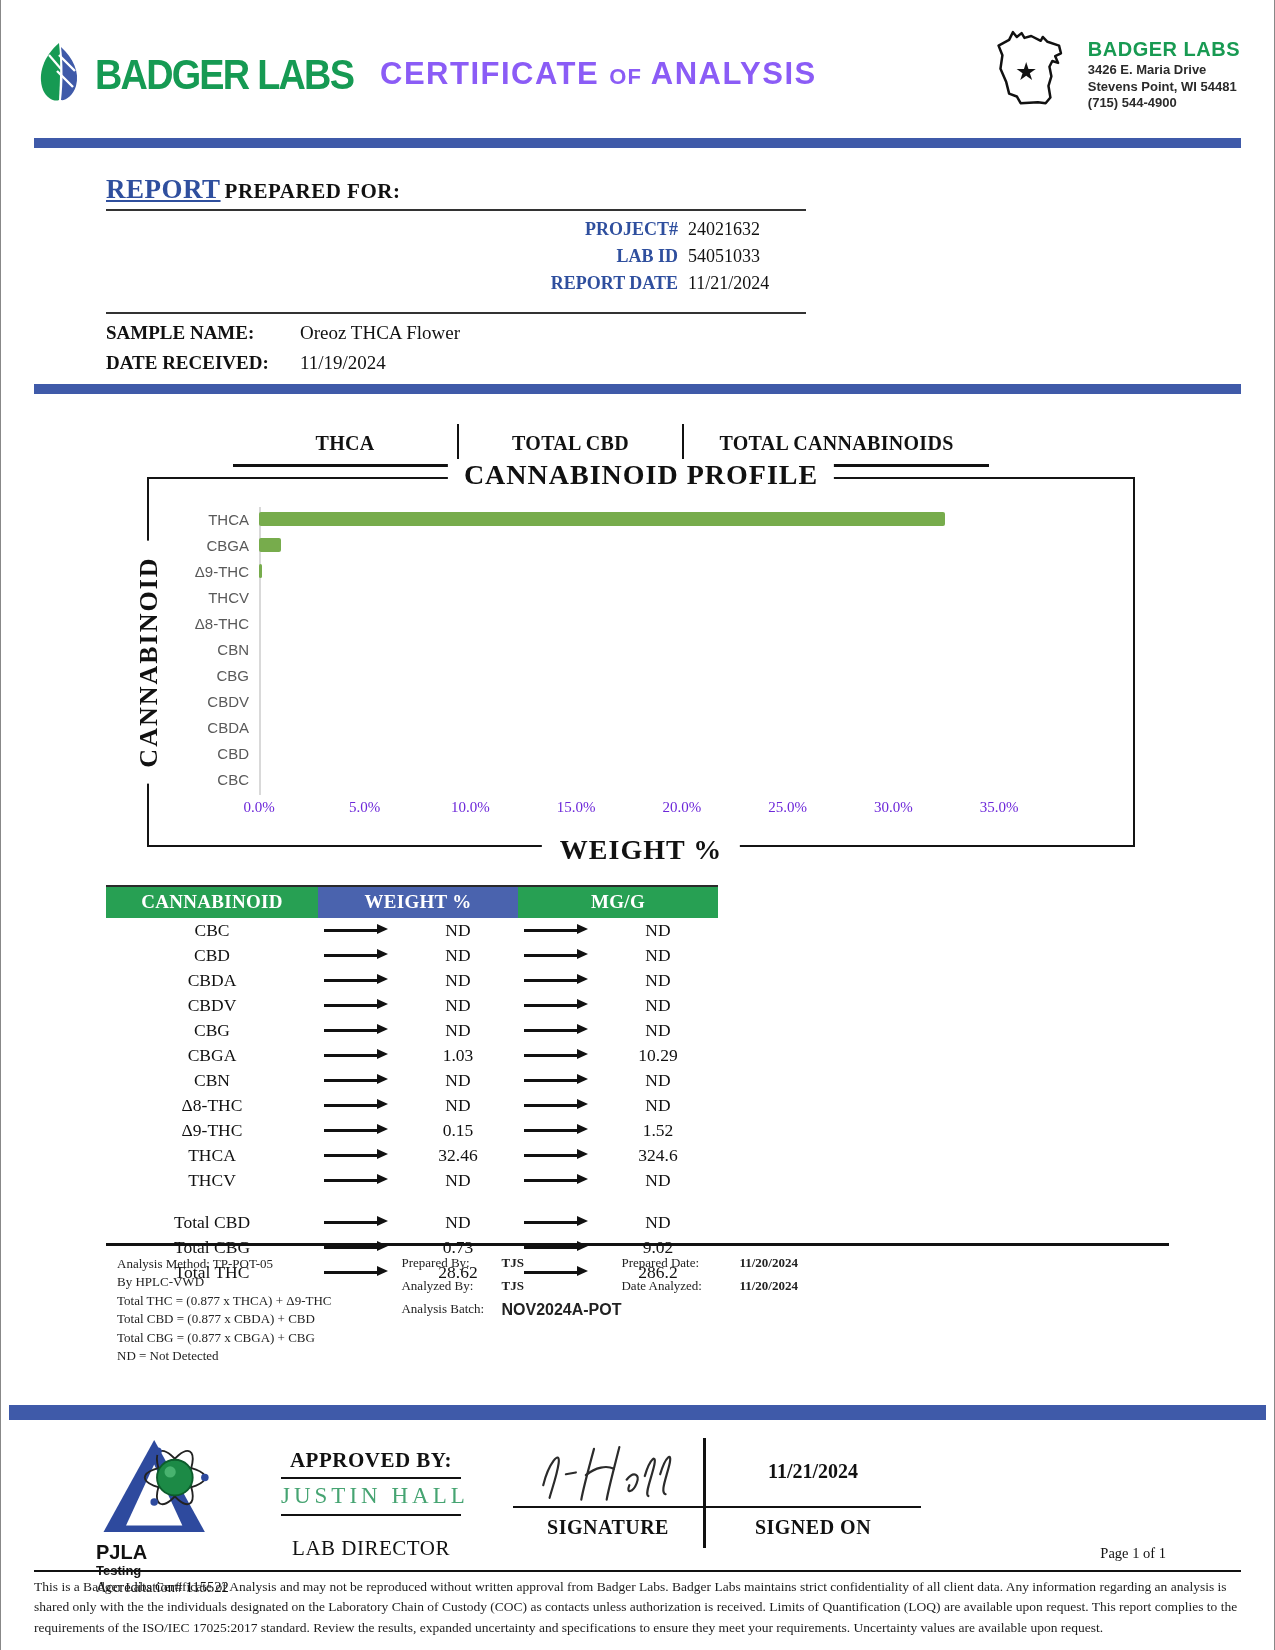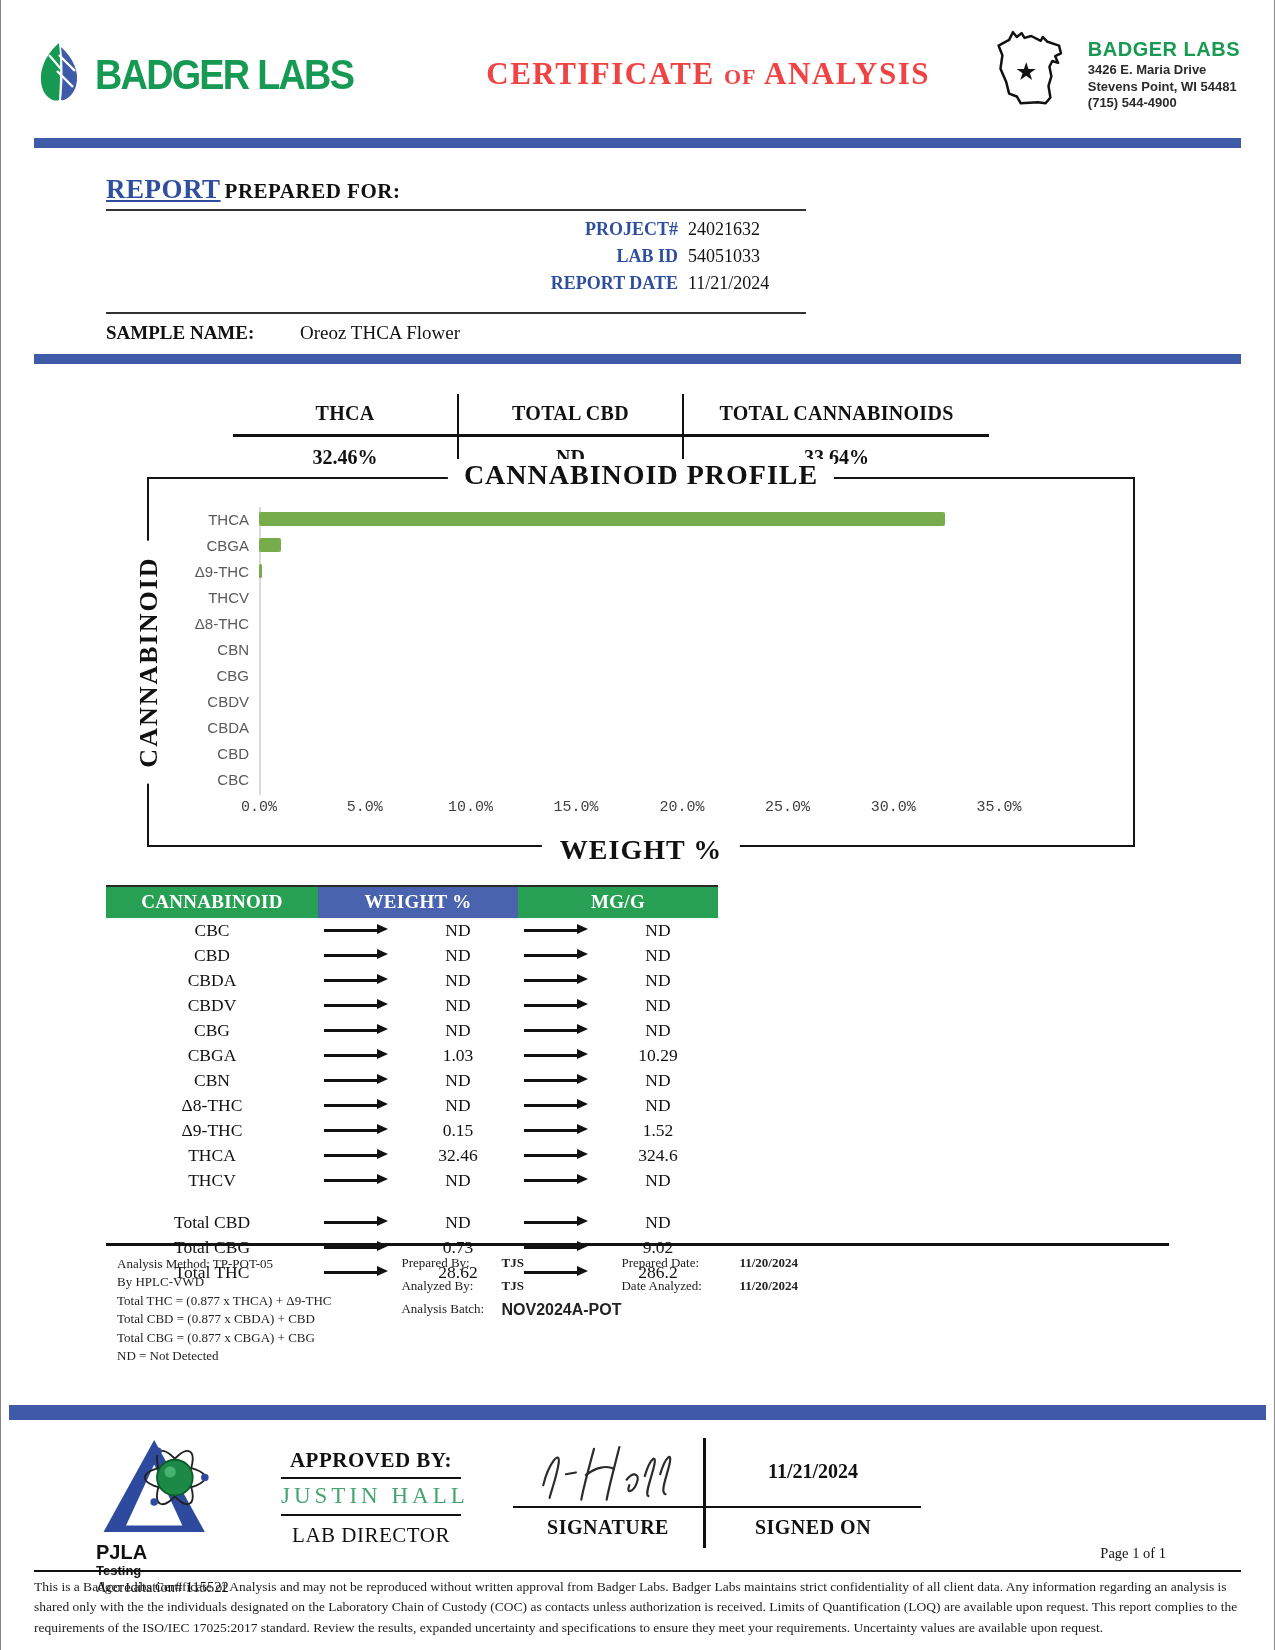--- a/index.html
+++ b/index.html
@@ -6,22 +6,22 @@
   .page {
     position:relative; width:1273px; height:1650px; margin:0 auto;
     background:#ffffff; font-family:"Liberation Serif", serif; color:#111;
     overflow:hidden;
   }
   
   .header { display:flex; align-items:center; padding:26px 34px 6px 34px; }
   .brand-left { display:flex; align-items:center; gap:10px; width:345px; }
   .brand-text { font-family:"Liberation Sans",sans-serif; font-weight:bold; font-size:43px;
                 letter-spacing:-2px; color:#169a53; transform:scaleX(.88); transform-origin:left center; white-space:nowrap; }
-  .doc-title { flex:1; text-align:right; font-family:Liberation Serif, serif;
-               font-weight:bold; font-size:31px; letter-spacing:1.5px; color:#ef4444; white-space:nowrap; }
+  .doc-title { flex:1; text-align:left; font-family:Liberation Sans, sans-serif;
+               font-weight:bold; font-size:31px; letter-spacing:1.5px; color:#8b5cf6; white-space:nowrap; }
   .doc-title .of { font-size:22px; letter-spacing:1px; }
   .lab-block { display:flex; align-items:center; gap:4px; width:310px; justify-content:flex-end; }
   .lab-info { font-family:"Liberation Sans",sans-serif; font-weight:bold; font-size:13px;
               color:#2b2b2b; line-height:1.3; }
   .lab-name { color:#189a52; font-size:20px; letter-spacing:.5px; }
   .rule-blue { height:10px; background:#3f5aa9; margin:10px 33px 0 33px; }
   
   .report-sec { margin:26px 0 0 105px; width:700px; }
   .prepared-line { border-bottom:2px solid #333; padding-bottom:4px; }
   .blue-ul { color:#2f4f9e; font-weight:bold; font-size:27px; text-decoration:underline; letter-spacing:.5px; }
@@ -52,22 +52,22 @@
   .ylabel { position:absolute; top:50%; left:0; transform:translate(-50%,-50%) rotate(-90deg);
             background:#fff; padding:0 16px; font-weight:bold; font-size:26px; letter-spacing:2px; white-space:nowrap;}
   .plot { position:absolute; top:27px; left:10px; right:10px; }
   .crow { display:flex; align-items:center; height:26px; }
   .clabel { width:100px; text-align:right; padding-right:10px; box-sizing:border-box;
             font-family:"Liberation Sans",sans-serif; font-size:15px; color:#595959; }
   .ctrack { flex:1; position:relative; height:26px; }
   .cbar { position:absolute; left:0; top:6px; height:14px; background:#77ac4c; border-radius:2px; }
   .axis0 { position:absolute; left:110px; top:28px; width:2px; height:288px; background:#d9d9d9; }
   .ticks { position:absolute; left:110px; top:320px; width:860px; height:22px; }
-  .tick { position:absolute; transform:translateX(-50%); font-family:Liberation Mono, monospace;
-          font-size:15px; color:#404040; white-space:nowrap; }
+  .tick { position:absolute; transform:translateX(-50%); font-family:Liberation Serif, serif;
+          font-size:15px; color:#6d28d9; white-space:nowrap; }
   
   .dtable { position:absolute; left:105px; top:885px; width:612px; }
   .dhead { display:flex; border-top:2.5px solid #2a2a2a; }
   .dh { color:#fff; font-weight:bold; font-size:19px; text-align:center; padding:4px 0 5px; letter-spacing:.3px; }
   .dh.g1 { width:212px; background:#27a053; }
   .dh.b  { width:200px; background:#4a63ae; }
   .dh.g2 { width:200px; background:#27a053; }
   .drow { display:flex; align-items:center; height:25px; }
   .tname { width:212px; text-align:center; font-size:17.5px; }
   .tval  { width:120px; text-align:center; font-size:17.5px; }
@@ -85,21 +85,21 @@
   
   .bottom-band { position:absolute; left:8px; right:8px; top:1405px; height:15px; background:#3f5aa9; }
   .approval { position:absolute; left:0; top:1432px; width:1275px; }
   .pjla { position:absolute; left:95px; top:2px; width:180px; text-align:left; }
   .pjla-name { font-family:"Liberation Sans",sans-serif; font-weight:bold; font-size:20px; line-height:1.05; }
   .pjla-sub  { font-family:"Liberation Sans",sans-serif; font-weight:bold; font-size:13px; }
   .pjla-acc  { font-size:14.5px; margin-top:1px; }
   .approved { position:absolute; left:280px; top:16px; width:180px; text-align:center; }
   .app-label { font-weight:bold; font-size:21px; padding-bottom:4px; border-bottom:2px solid #111; letter-spacing:.5px;}
   .app-name { color:#46a472; font-size:23px; letter-spacing:4px; padding:4px 0 5px; border-bottom:2px solid #111; white-space:nowrap;}
-  .app-title { font-size:21px; padding-top:7px; letter-spacing:.5px; }
+  .app-title { font-size:21px; padding-top:20px; letter-spacing:.5px; }
   .sig-area { position:absolute; left:512px; top:4px; display:flex; }
   .sig-col { width:190px; text-align:center; }
   .sig-img { height:70px; display:flex; align-items:flex-end; justify-content:center; border-bottom:2.5px solid #111; }
   .sig-label { font-weight:bold; font-size:20px; padding-top:8px; letter-spacing:.5px; }
   .sig-div { width:2.5px; background:#111; height:110px; margin-top:2px; }
   .date-col { width:215px; text-align:center; }
   .date-val { height:70px; display:flex; align-items:center; justify-content:center;
               border-bottom:2.5px solid #111; font-weight:bold; font-size:20px; }
   .page-of { position:absolute; right:108px; top:1545px; font-size:14.5px; }
   .footer { position:absolute; left:33px; right:33px; top:1570px; border-top:2.5px solid #111;
@@ -160,20 +160,24 @@
         </div>
         <div class="fld-row">
           <span class="fld-label">REPORT DATE</span>
           <span class="fld-value">11/21/2024</span>
         </div>
       </div>
     <div class="sep-line"></div>
     <div class="sample-row">
       <span class="sample-label">SAMPLE NAME:</span>
       <span class="sample-value">Oreoz THCA Flower</span>
+    </div>
+    <div class="sample-row">
+      <span class="sample-label">DATE RECEIVED:</span>
+      <span class="sample-value">11/19/2024</span>
     </div>
   </div>
   <div class="rule-blue"></div>
 
   <div class="summary">
       <div class="sum-col c1">
         <div class="sum-head">THCA</div>
         <div class="sum-val">32.46%</div>
       </div>
       <div class="sum-col c2">

